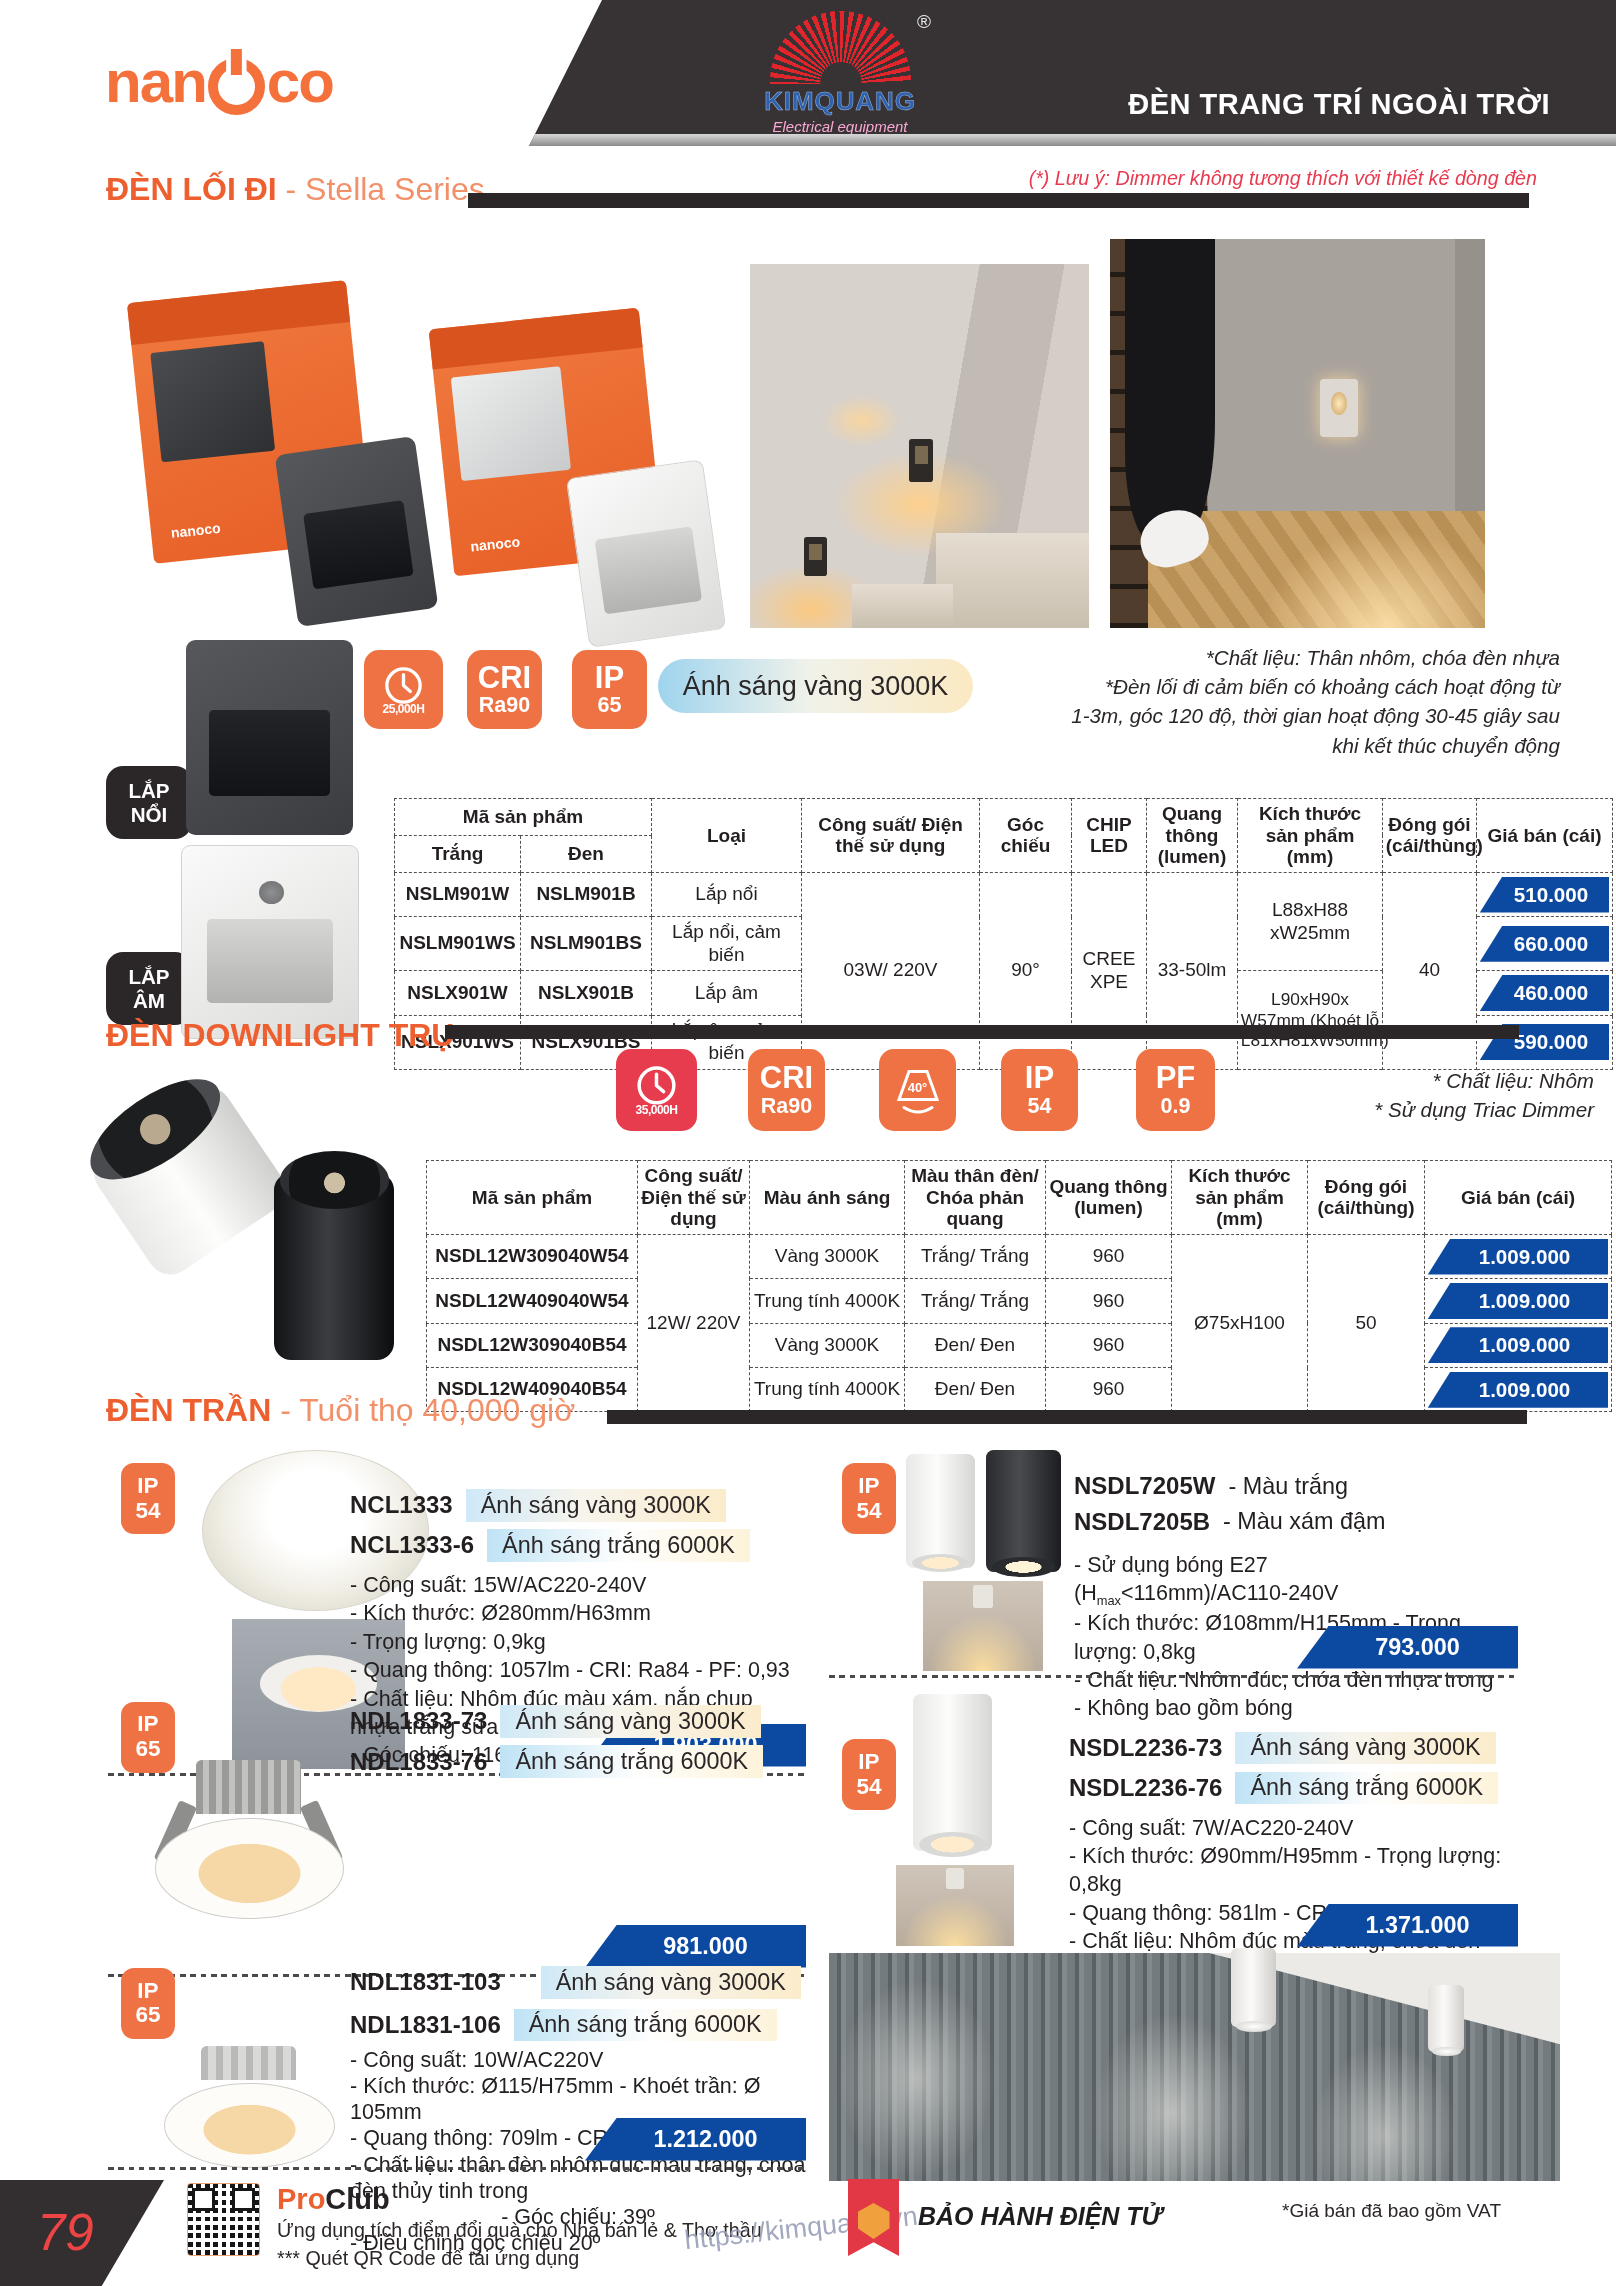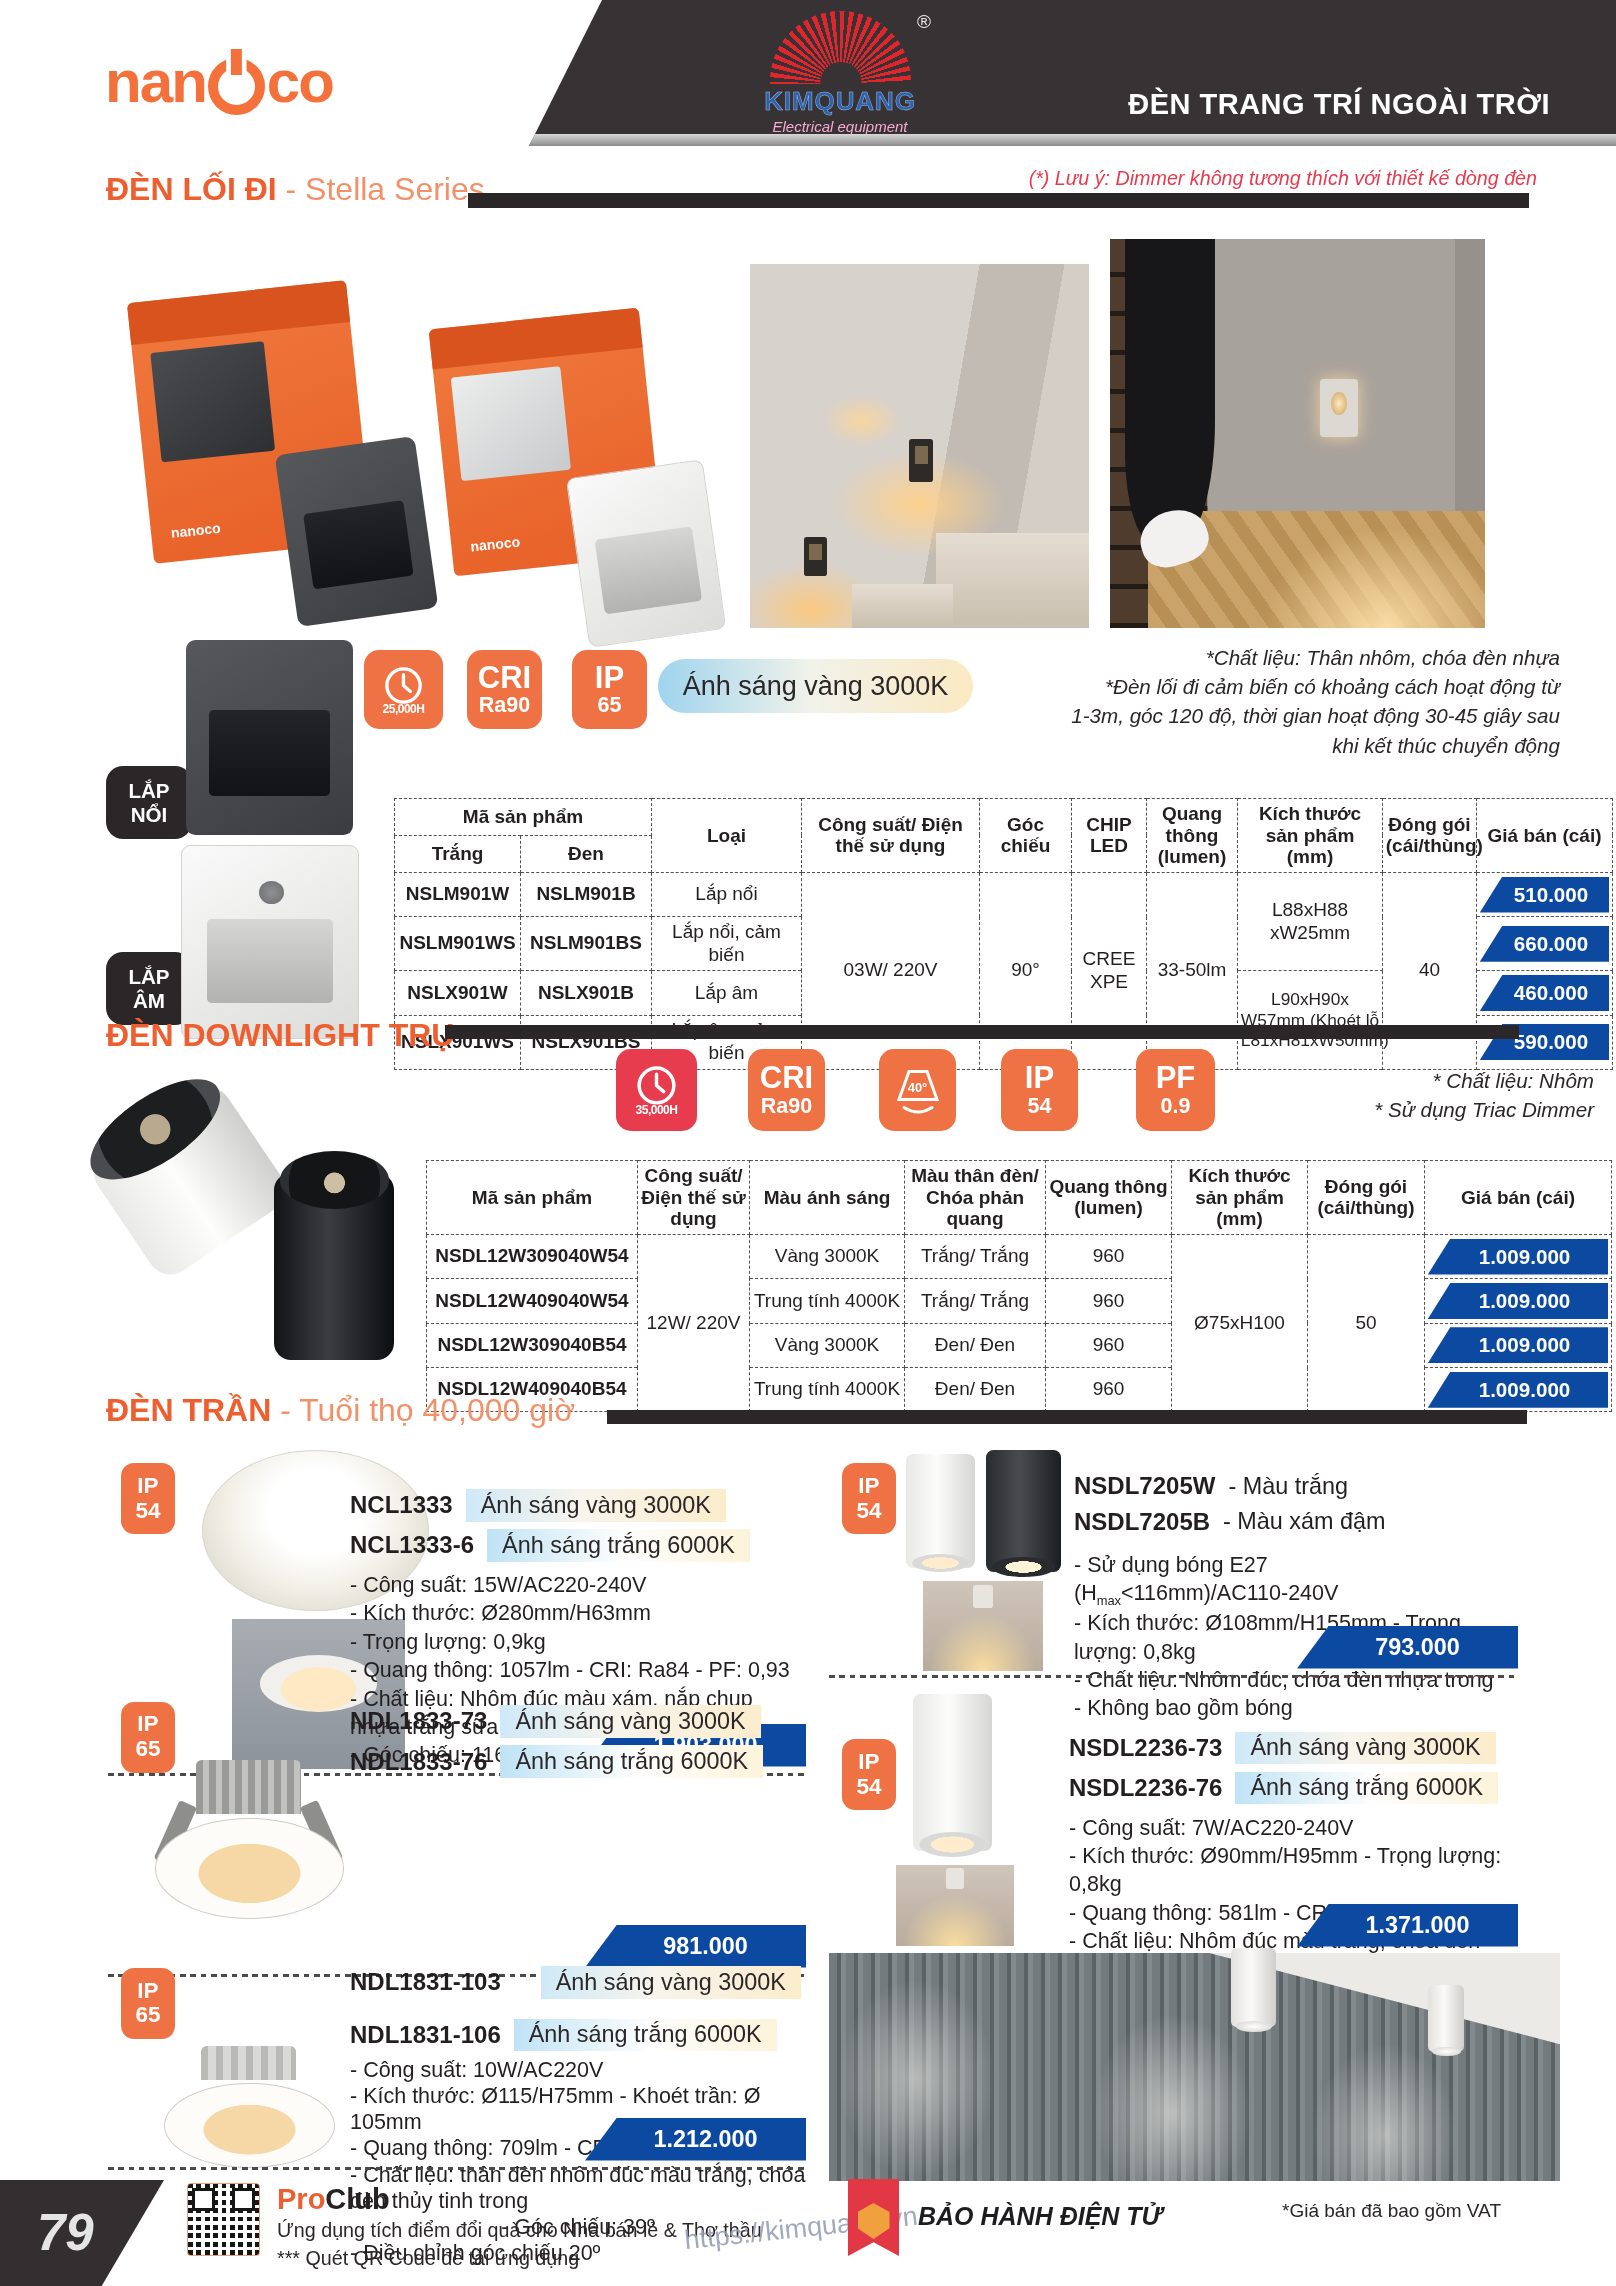--- a/index.html
+++ b/index.html
@@ -147,21 +147,21 @@
   .spot .fins{position:absolute;left:22%;top:0;width:56%;height:34%;
         background:repeating-linear-gradient(90deg,#9a9a98 0 6.6px,#c2c2c0 6.6px 13px);border-radius:5.6px 5.6px 0 0;}
   .spot .ring{position:absolute;left:0;bottom:0;width:100%;height:62%;border-radius:50%;
         background:radial-gradient(ellipse at 50% 55%, #f6d8a6 0 38%, #fdfcf9 39% 72%, #d9d7d2 73%);
         border:0.9px solid #cfcdc8;}
   .spot .arm{position:absolute;width:10%;height:40%;background:#8e8e8c;border-radius:3.7px;}
 
   
   .pgtab{position:absolute;left:0;top:2180px;width:164px;height:106px;background:#332f30;
          clip-path:polygon(0 0,100% 0,62% 100%,0 100%);}
-  .pgnum{position:absolute;left:37px;top:22.5px;color:#e5e5e5;font-weight:700;font-size:51px;font-style:italic;}
+  .pgnum{position:absolute;left:37px;top:22.5px;color:#ef4444;font-weight:400;font-size:51px;font-style:italic;}
   .qr{position:absolute;left:187px;top:2183px;width:71px;height:71px;border:1.9px solid #eba173;border-radius:3.7px;
       background:repeating-linear-gradient(90deg,#161616 0 4.7px,#fff 4.7px 8.4px),repeating-linear-gradient(0deg,#161616 0 4.7px,#fff 4.7px 8.4px);
       background-blend-mode:lighten;}
   .qr::before,.qr::after{content:'';position:absolute;top:3.7px;width:17px;height:17px;border:3.7px solid #161616;background:#fff;}
   .qr::before{left:3.7px;} .qr::after{right:3.7px;}
   .proclub{position:absolute;left:277px;top:2183px;font-size:29px;font-weight:800;}
   .proclub .pro{color:#ee5f2f;} .proclub .club{color:#262223;}
   .fline{position:absolute;font-size:19.7px;color:#2b2627;}
   .watermark{position:absolute;left:684px;top:2213px;font-size:27px;color:#98a0b8;transform:rotate(-6deg);opacity:.9;}
   .ribbon{position:absolute;left:848px;top:2179px;width:51px;height:77px;background:#e23744;
@@ -561,21 +561,21 @@
   <section class="card" style="left:108px;top:1966px;width:698px;height:204px;">
     <div class="ipbadge" style="top:1.9px;">
       <span class="l1">IP</span>
       <span class="l2">65</span>
     </div>
     <div class="spot" style="left:56px;top:80px;width:169px;height:122px;">
       <div class="fins" style="height:28%;background:repeating-linear-gradient(90deg,#b9b9b7 0 7.5px,#d9d9d7 7.5px 15px);"></div>
       <div class="ring" style="height:68%;"></div>
     </div>
     <div class="cbody" style="left:242px;top:0;">
-      <div class="mline" style="margin-bottom:20px;gap:40px;">
+      <div class="mline" style="margin-bottom:10px;gap:40px;">
         <span class="mcode">NDL1831-103</span>
         <span class="chip warm">Ánh sáng vàng 3000K</span>
       </div>
       <div class="mline" style="margin-bottom:5.6px;">
         <span class="mcode">NDL1831-106</span>
         <span class="chip cool">Ánh sáng trắng 6000K</span>
       </div>
       <div class="specs" style="margin-top:5.6px;">
         <div class="spec" style="line-height:1.22;">- Công suất: 10W/AC220V</div>
         <div class="spec" style="line-height:1.22;">- Kích thước: Ø115/H75mm - Khoét trần: Ø 105mm</div>

